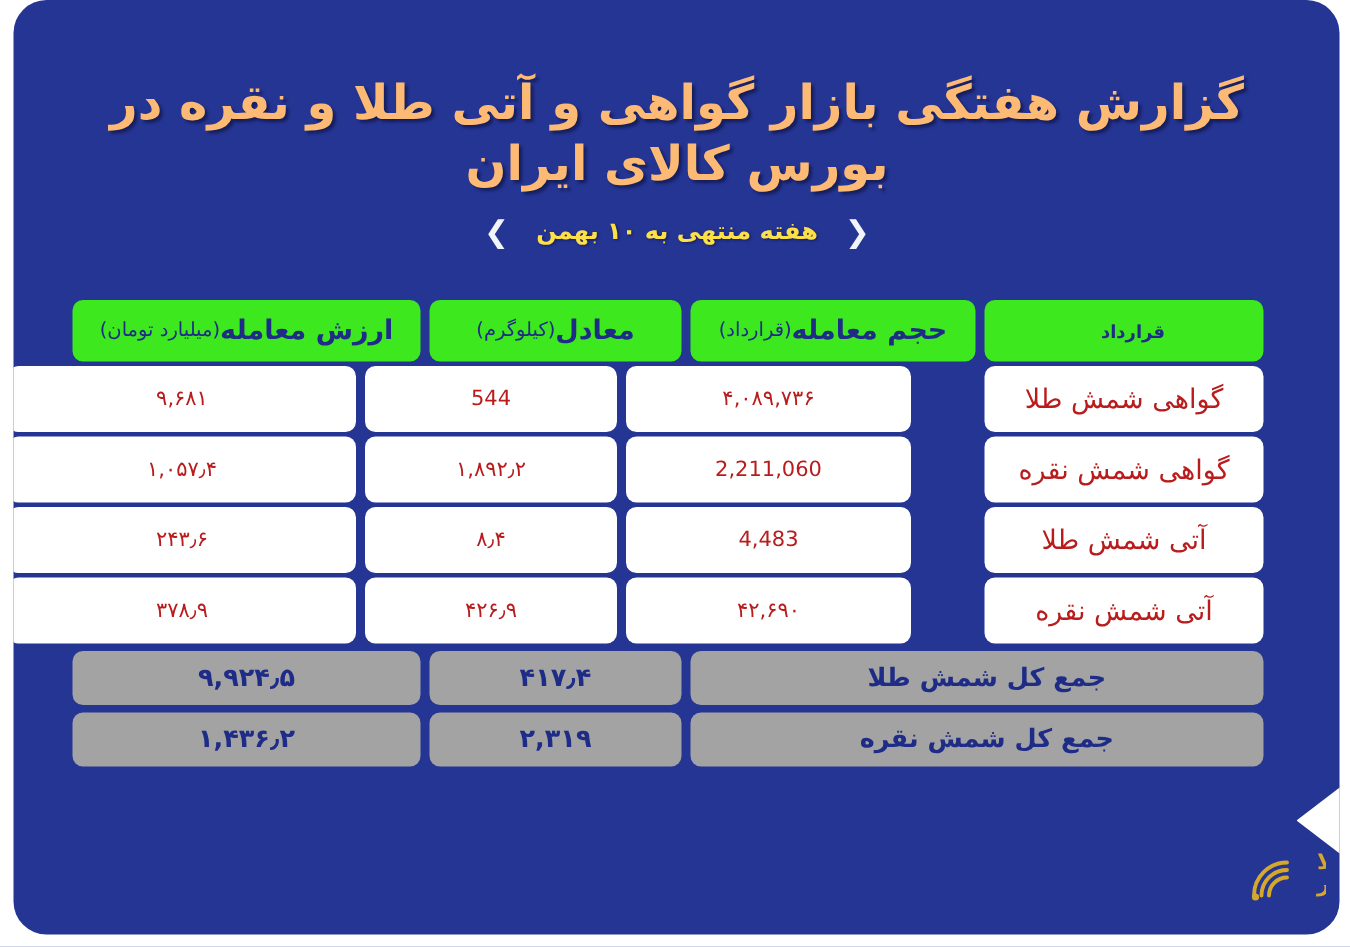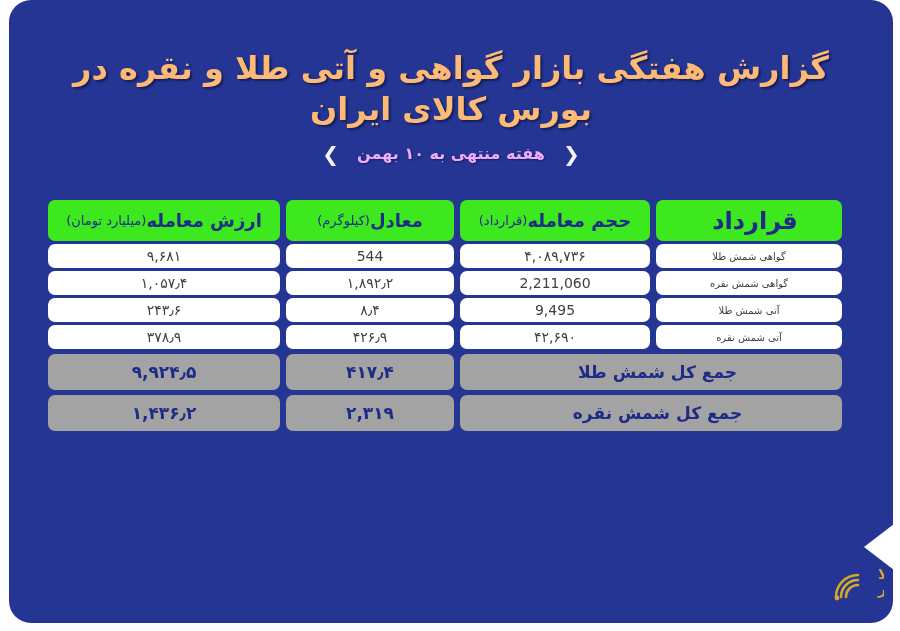--- a/index.html
+++ b/index.html
@@ -69,21 +69,21 @@
 
   .subtitle-row {
     margin-top: 14px;
     display: flex;
     align-items: center;
     justify-content: center;
     gap: 18px;
     direction: rtl;
   }
   .subtitle-text {
-    color: #f0abfc;
+    color: #fde047;
     font-size: 16px;
     font-weight: bold;
     text-shadow: 1px 1px 2px rgba(10,12,50,0.55);
     direction: rtl;
   }
   .chev {
     color: #ffffff;
     font-size: 20px;
     line-height: 1;
     font-weight: normal;
@@ -125,35 +125,35 @@
   .c-val   { flex: 0 0 232px; }
 
   
   .row-head .cell {
     height: 41px;
     background: #3DE81E;
     color: #1E2C87;
     font-weight: bold;
     font-size: 18px;
   }
-  .row-head .c-name { font-size: 24px; padding-left: 12px; }
+  .row-head .c-name { font-size: 12px; padding-left: 12px; }
   .hdr-sub {
     font-size: 13px;
     font-weight: normal;
   }
 
   
   .row-data .cell {
-    height: 24px;
-    background: #ffffff;
-    color: #404040;
+    height: 44px;
+    background: #ffffff;
+    color: #b91c1c;
     font-size: 14px;
     font-weight: normal;
   }
-  .row-data .c-name { font-size: 10px; }
+  .row-data .c-name { font-size: 18px; margin-left: 43px; }
 
   
   .row-sum { margin-top: 5px; }
   .row-sum .cell {
     height: 36px;
     background: #a3a3a3;
     color: #1E2C87;
     font-weight: bold;
     font-size: 17px;
   }
@@ -218,21 +218,21 @@
 
       <div class="trow row-data">
         <div class="cell c-name">گواهی شمش نقره</div>
         <div class="cell c-vol">2,211,060</div>
         <div class="cell c-eq">۱,۸۹۲٫۲</div>
         <div class="cell c-val">۱,۰۵۷٫۴</div>
       </div>
 
       <div class="trow row-data">
         <div class="cell c-name">آتی شمش طلا</div>
-        <div class="cell c-vol">9,495</div>
+        <div class="cell c-vol">4,483</div>
         <div class="cell c-eq">۸٫۴</div>
         <div class="cell c-val">۲۴۳٫۶</div>
       </div>
 
       <div class="trow row-data">
         <div class="cell c-name">آتی شمش نقره</div>
         <div class="cell c-vol">۴۲,۶۹۰</div>
         <div class="cell c-eq">۴۲۶٫۹</div>
         <div class="cell c-val">۳۷۸٫۹</div>
       </div>

